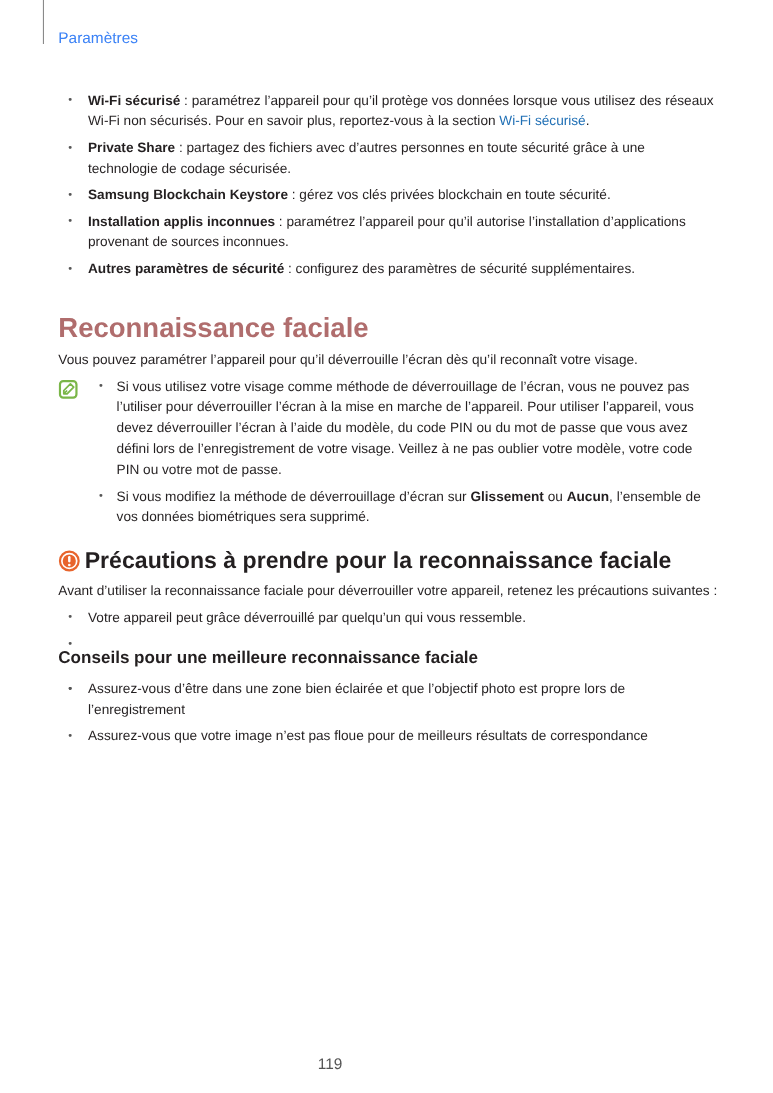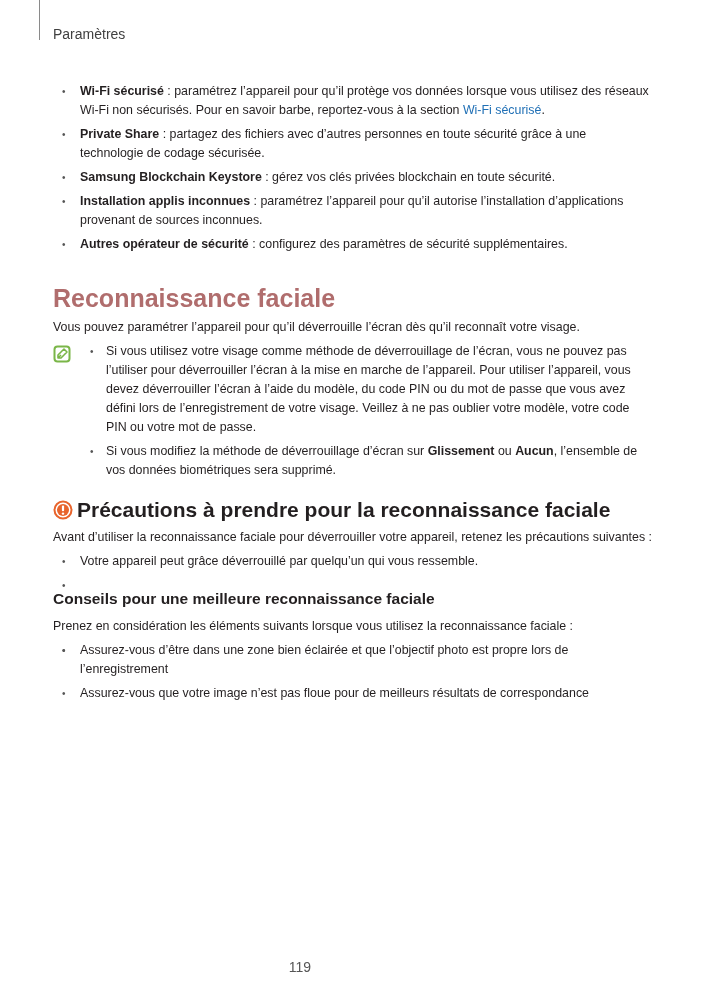--- a/index.html
+++ b/index.html
@@ -2,21 +2,21 @@
 <html><head>
 <meta charset="utf-8">
 <style>
   html, body { margin: 0; padding: 0; background: #ffffff; }
   body {
     width: 703px; height: 994px; position: relative; overflow: hidden;
     font-family: "Liberation Sans", "DejaVu Sans", sans-serif;
     color: #231f20;
   }
   .header-rule { position: absolute; left: 39px; top: 0; width: 1px; height: 40px; background: #8a8a8a; }
-  .header-title { position: absolute; left: 53px; top: 26px; font-size: 14px; color: #404040; }
+  .header-title { position: absolute; left: 53px; top: 26px; font-size: 14px; color: #3b82f6; }
   .content { position: absolute; left: 53px; top: 82px; width: 600px; font-size: 12.4px; line-height: 19px; }
   ul.bullets { list-style: none; margin: 0; padding: 0; }
   ul.bullets li { position: relative; padding-left: 27px; margin-bottom: 5px; }
   ul.bullets li .dot { position: absolute; left: 9px; top: 0; font-size: 10px; color: #555; }
   b { font-weight: bold; color: #231f20; }
   .link { color: #1f6fb5; }
   .note { position: relative; padding-left: 37px; margin: 3px 0 0 0; }
   .note-icon { position: absolute; left: 0; top: 0; width: 18px; height: 18px; }
   h2.section { font-size: 25px; color: #b06d6d; font-weight: bold; margin: 32px 0 8px 0; line-height: 24px; }
   .para { margin: 0 0 5px 0; }
@@ -33,37 +33,37 @@
 <body>
 
 <div class="header-rule"></div>
 <div class="header-title">Paramètres</div>
 
 <div class="content">
 
   <ul class="bullets">
     <li>
       <span class="dot">•</span>
-      <b>Wi-Fi sécurisé</b><span> : paramétrez l’appareil pour qu’il protège vos données lorsque vous utilisez des réseaux Wi-Fi non sécurisés. Pour en savoir barbe, reportez-vous à la section </span><span class="link">Wi-Fi sécurisé</span><span>.</span>
+      <b>Wi-Fi sécurisé</b><span> : paramétrez l’appareil pour qu’il protège vos données lorsque vous utilisez des réseaux Wi-Fi non sécurisés. Pour en savoir plus, reportez-vous à la section </span><span class="link">Wi-Fi sécurisé</span><span>.</span>
     </li>
     <li>
       <span class="dot">•</span>
       <b>Private Share</b><span> : partagez des fichiers avec d’autres personnes en toute sécurité grâce à une technologie de codage sécurisée.</span>
     </li>
     <li>
       <span class="dot">•</span>
       <b>Samsung Blockchain Keystore</b><span> : gérez vos clés privées blockchain en toute sécurité.</span>
     </li>
     <li>
       <span class="dot">•</span>
       <b>Installation applis inconnues</b><span> : paramétrez l’appareil pour qu’il autorise l’installation d’applications provenant de sources inconnues.</span>
     </li>
     <li>
       <span class="dot">•</span>
-      <b>Autres opérateur de sécurité</b><span> : configurez des paramètres de sécurité supplémentaires.</span>
+      <b>Autres paramètres de sécurité</b><span> : configurez des paramètres de sécurité supplémentaires.</span>
     </li>
   </ul>
 
 
   <h2 class="section">Reconnaissance faciale</h2>
   <p class="para">Vous pouvez paramétrer l’appareil pour qu’il déverrouille l’écran dès qu’il reconnaît votre visage.</p>
 
   <div class="note-block">
     <svg class="note-icon" viewBox="0 0 18 18">
       <rect x="1.5" y="1.5" width="15" height="15" rx="3" fill="none" stroke="#7ab648" stroke-width="2"></rect>
@@ -95,21 +95,20 @@
     <li>
       <span class="dot">•</span>
       <span>Votre appareil peut grâce déverrouillé par quelqu’un qui vous ressemble.</span>
     </li>
     <li>
       <span class="dot">•</span>
     </li>
   </ul>
 
   <h3 class="sub">Conseils pour une meilleure reconnaissance faciale</h3>
-  <p class="para">Prenez en considération les éléments suivants lorsque vous utilisez la reconnaissance faciale :</p>
   <ul class="bullets">
     <li>
       <span class="dot">•</span>
     </li>
     <li>
       <span class="dot">•</span>
       <span>Assurez-vous d’être dans une zone bien éclairée et que l’objectif photo est propre lors de l’enregistrement</span>
     </li>
     <li>
       <span class="dot">•</span>

